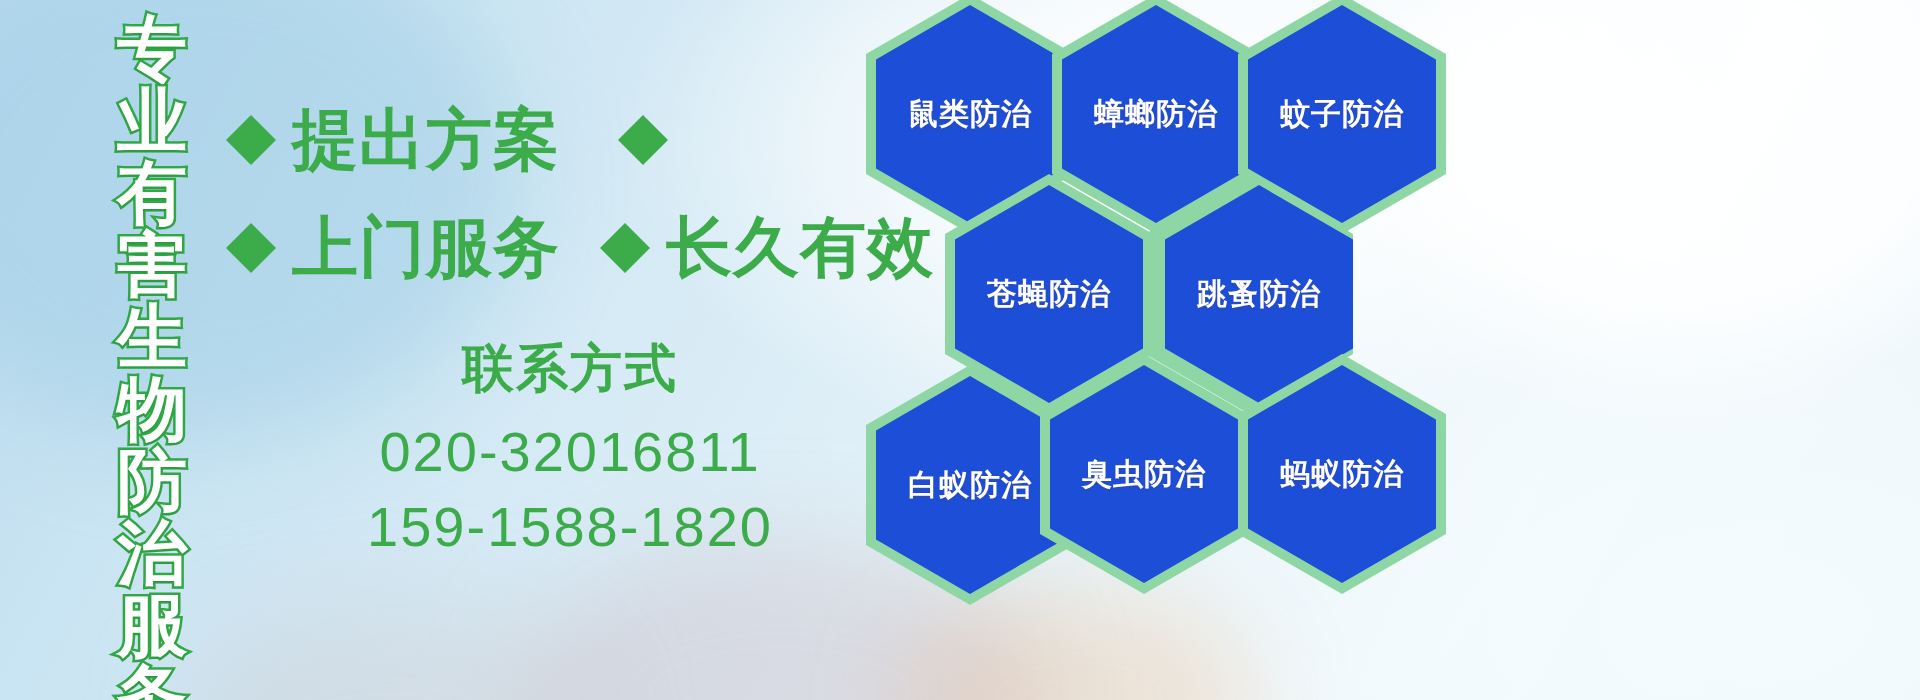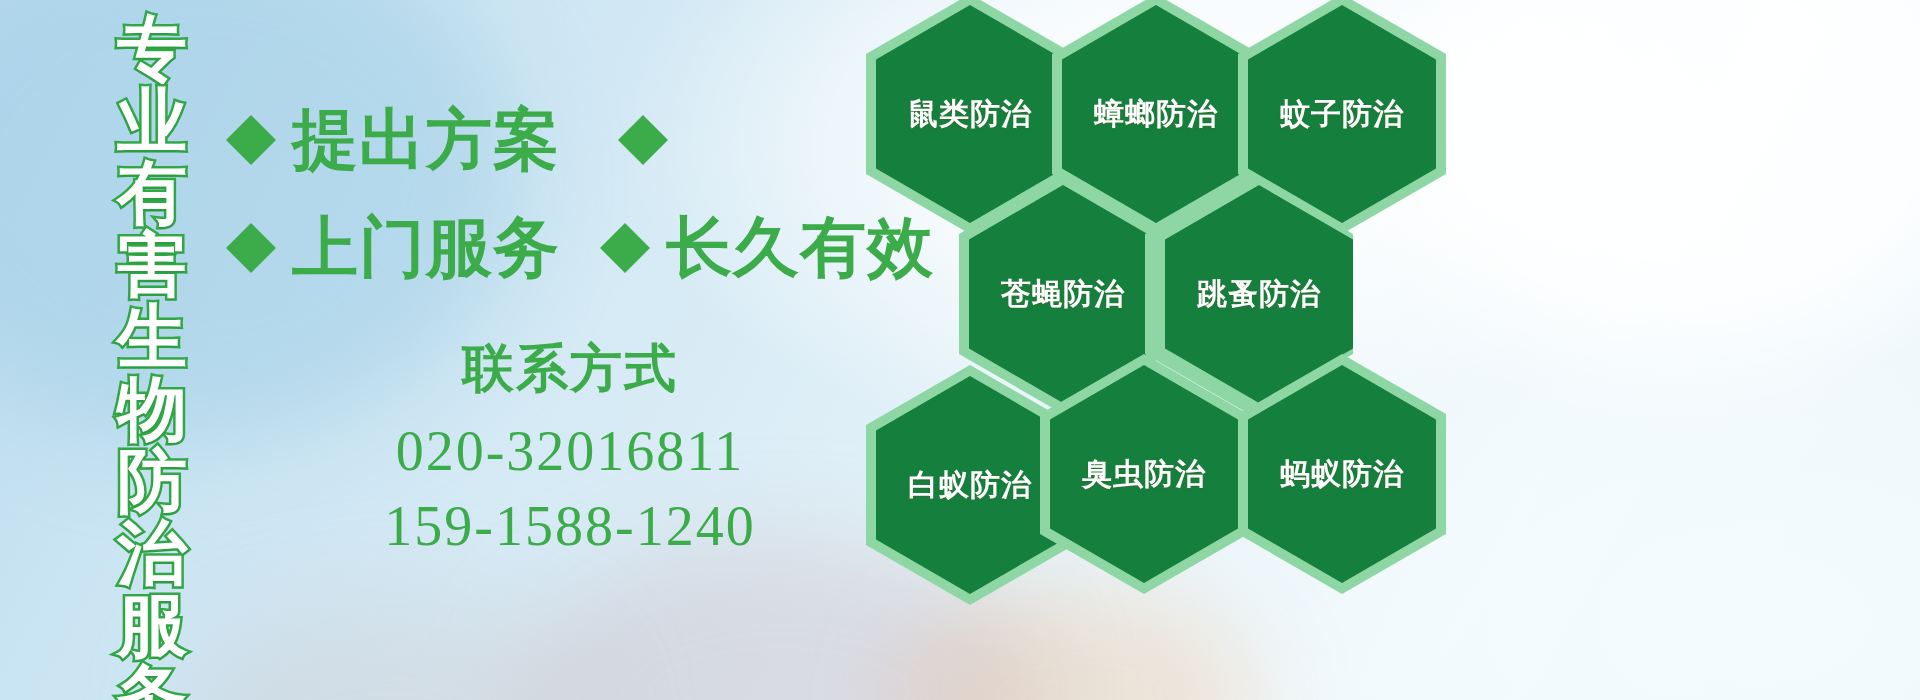--- a/index.html
+++ b/index.html
@@ -103,56 +103,55 @@
     letter-spacing:2px;
     margin-bottom:10px;
     margin-top:16px;
   }
   .contact-phone {
     font-size:56px;
     font-weight:400;
     color:#3cab4a;
     letter-spacing:2px;
     line-height:1.34;
-    font-family:Liberation Serif, serif;
   }
 
   
   #hex-grid {
     position:absolute;
     left:856px; top:-14px;
     width:620px; height:580px;
     z-index:4;
   }
   .hex {
     position:absolute;
     width:208px; height:240px;
     clip-path:polygon(50% 0%, 100% 25%, 100% 75%, 50% 100%, 0% 75%, 0% 25%);
     background:#8ed7a4;
     display:flex; align-items:center; justify-content:center;
   }
   .hex-inner {
     width:188px; height:218px;
     clip-path:polygon(50% 0%, 100% 25%, 100% 75%, 50% 100%, 0% 75%, 0% 25%);
-    background:#15803d;
+    background:#1d4ed8;
     display:flex; align-items:center; justify-content:center;
   }
   .hex-label {
     font-size:30px;
     font-weight:700;
     color:#ffffff;
     letter-spacing:1px;
     white-space:nowrap;
     text-shadow:0 1px 2px rgba(120,55,0,0.25);
   }
   
   .hex.r1c1 { left:10px;  top:8px;   }
   .hex.r1c2 { left:196px; top:8px;   }
   .hex.r1c3 { left:382px; top:8px;   }
-  .hex.r2c1 { left:103px; top:188px; }
+  .hex.r2c1 { left:89px; top:188px; }
   .hex.r2c2 { left:289px; top:188px;justify-content:flex-end; }
   .hex.r3c1 { left:10px;  top:379px; }
   .hex.r3c2 { left:184px; top:368px; }
   .hex.r3c3 { left:382px; top:368px; }
 </style>
 </head>
 <body>
 
 <div id="banner">
 
@@ -195,21 +194,21 @@
       <div class="feature-item">
         <span class="diamond"></span>
         <span class="feature-label">长久有效</span>
       </div>
     </div>
   </div>
 
   <div id="contact">
     <div id="contact-heading">联系方式</div>
     <div class="contact-phone">020-32016811</div>
-    <div class="contact-phone">159-1588-1240</div>
+    <div class="contact-phone">159-1588-1820</div>
   </div>
 
   <div id="hex-grid">
     <div class="hex r1c1">
       <div class="hex-inner">
         <span class="hex-label">鼠类防治</span>
       </div>
     </div>
     <div class="hex r1c2">
       <div class="hex-inner">

